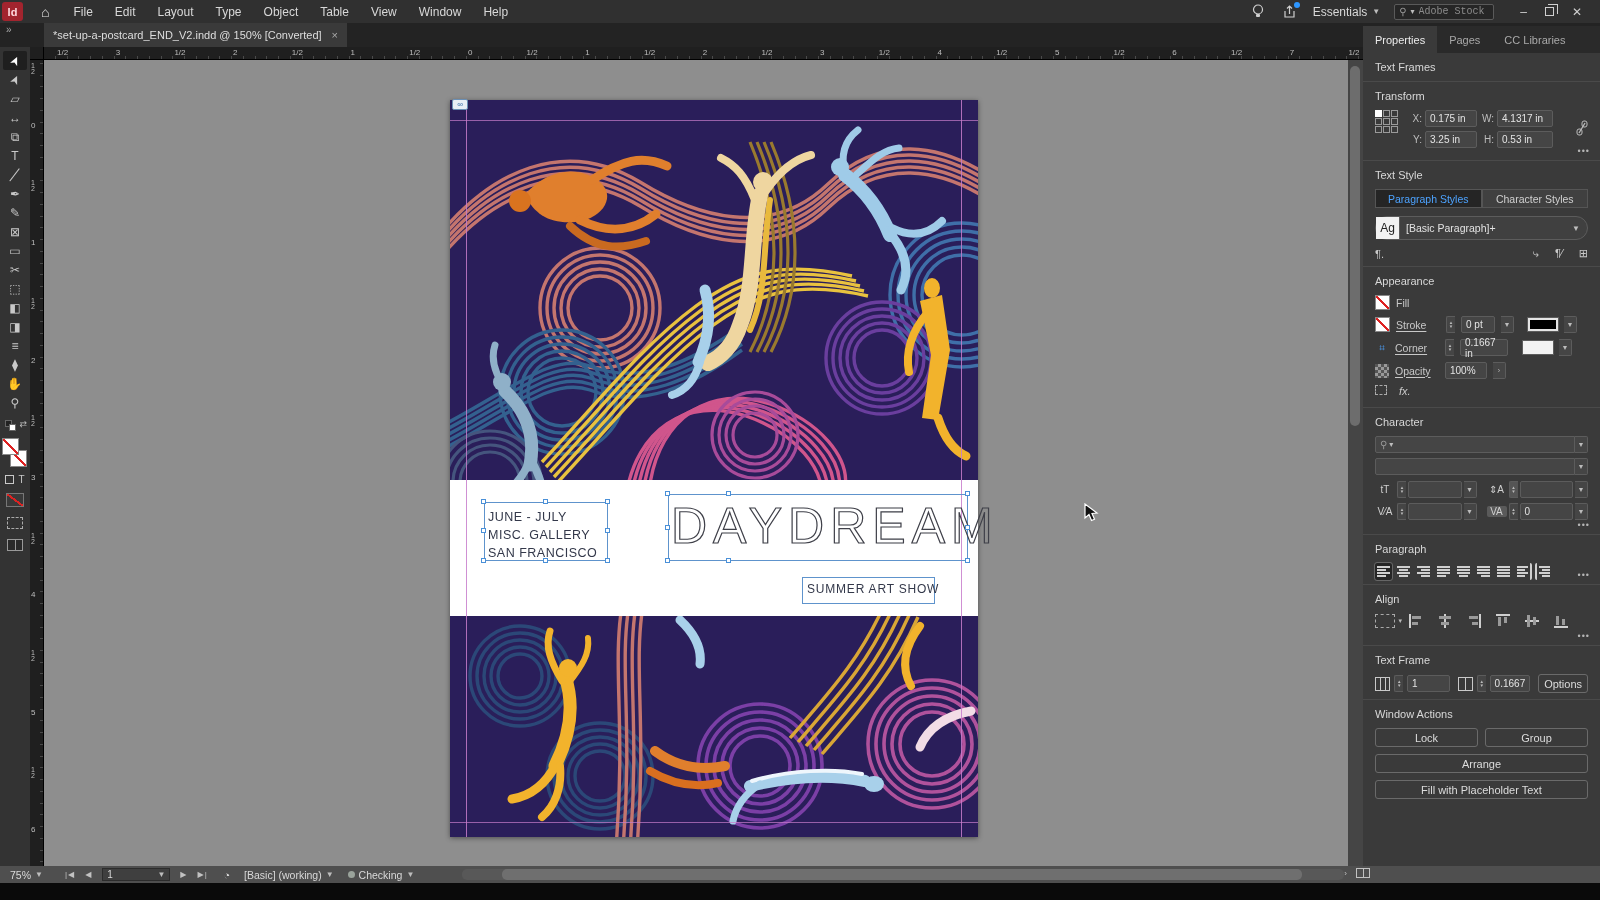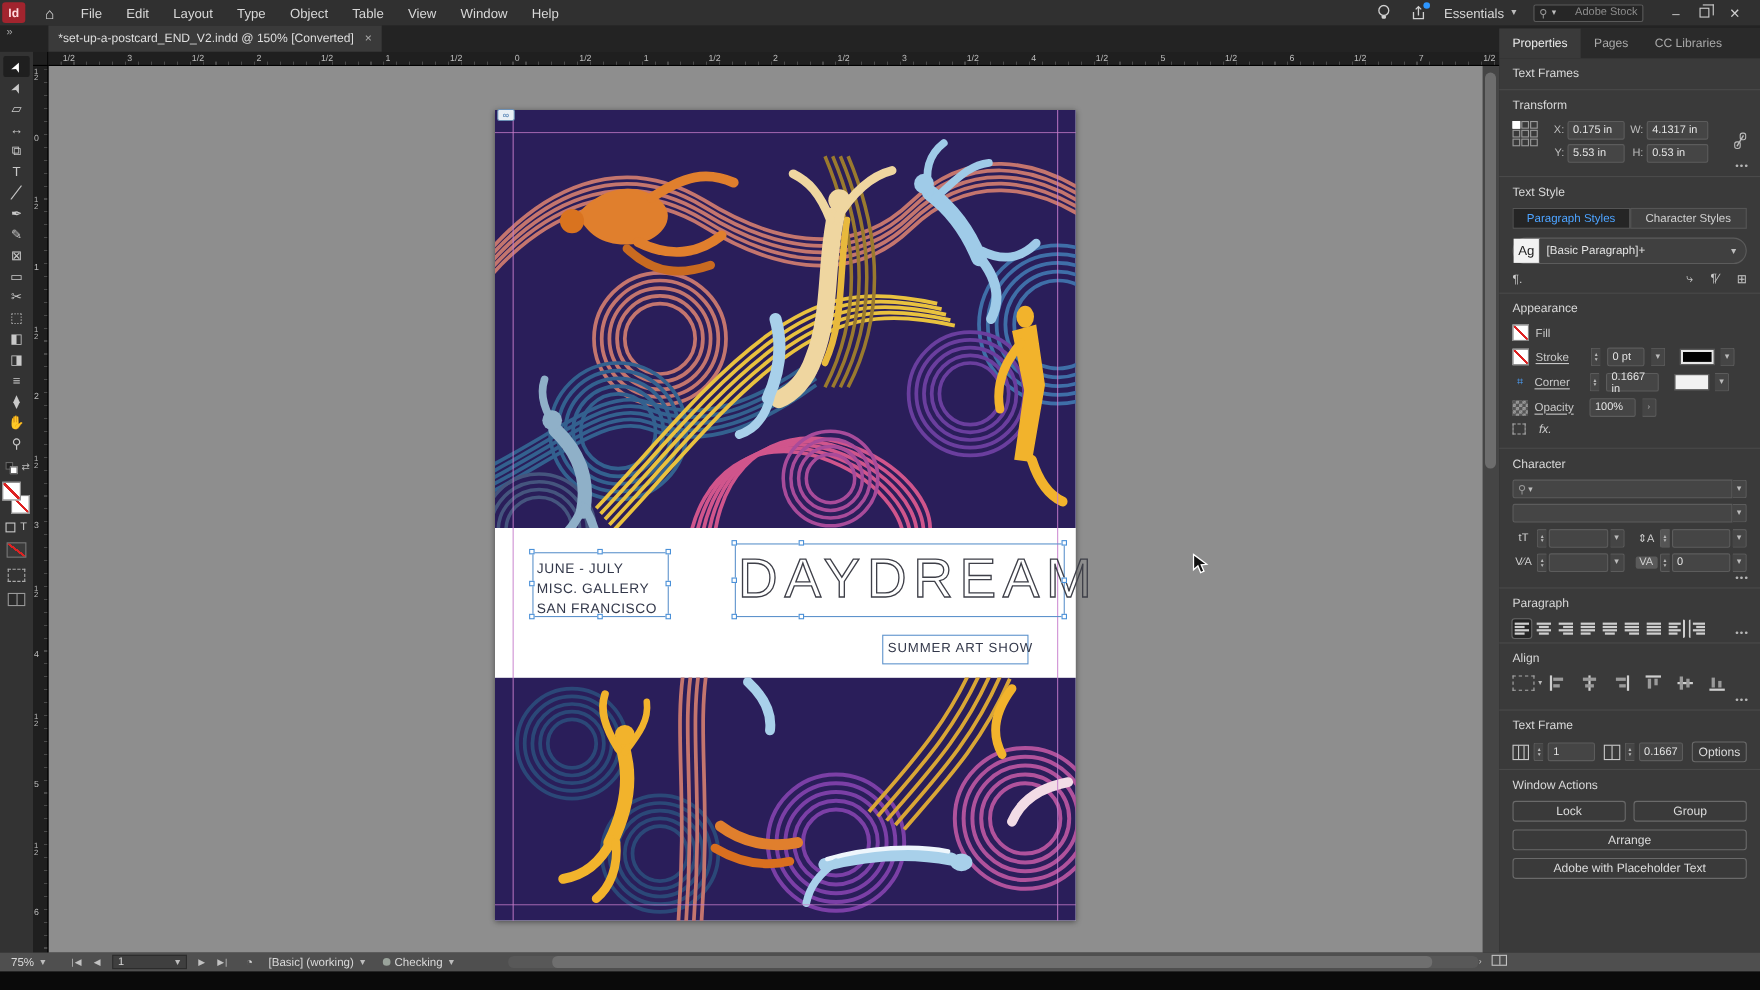--- a/index.html
+++ b/index.html
@@ -17,21 +17,21 @@
   .menus { display:flex; gap:22px; margin-left:24px; }
   .menus span { cursor:default; }
   .mb-right { margin-left:auto; display:flex; align-items:center; gap:14px; margin-right:8px; }
   .iconbtn { position:relative; width:18px; height:18px; display:flex; align-items:center; justify-content:center; }
   .bluedot { position:absolute; right:-1px; top:-1px; width:6px; height:6px; border-radius:50%; background:#2d96ff; }
   .workspace { display:flex; align-items:center; gap:5px; font-size:12px; }
   .chev { font-size:8px; color:#bdbdbd; }
   .searchbox { display:flex; align-items:center; gap:4px; width:100px; height:16px; background:#262626;
                border:1px solid #5a5a5a; border-radius:2px; padding:0 4px; }
   .searchbox input { background:transparent; border:none; outline:none; color:#cfcfcf; font-size:10px; width:70px;
-                     font-family:Liberation Sans, sans-serif;text-align:right; }
+                     font-family:Liberation Mono, monospace; }
   .searchbox input::placeholder { color:#8d8d8d; }
   .winctl { display:flex; align-items:center; gap:18px; margin-left:12px; margin-right:10px; font-size:12px; color:#cfcfcf; }
   .restore { position:relative; width:9px; height:9px; border:1px solid #cfcfcf; }
   .restore::after { content:""; position:absolute; left:2px; top:-4px; width:9px; height:9px; border:1px solid #cfcfcf; border-left:none; border-bottom:none; }
 
   
   .tabbar { position:absolute; left:0; top:23px; width:1600px; height:24px; background:#232323; display:flex; z-index:30; }
   .tab-left { width:44px; display:flex; align-items:flex-start; justify-content:flex-start; padding:2px 0 0 6px;
               color:#a8a8a8; font-size:10px; flex-direction:column; line-height:9px; }
   .doctab { height:24px; background:#3a3a3a; display:flex; align-items:center; padding:0 9px; gap:10px;
@@ -691,21 +691,21 @@
         </div>
         <div style="flex:1">
           <div class="trow">
             <span class="tlabel" data-name="x-label">X:</span>
             <span class="fld" style="width:52px" data-name="x-position-field">0.175 in</span>
             <span class="tlabel" data-name="w-label">W:</span>
             <span class="fld" style="width:56px" data-name="width-field">4.1317 in</span>
           </div>
           <div class="trow" style="margin-bottom:0">
             <span class="tlabel" data-name="y-label">Y:</span>
-            <span class="fld" style="width:52px" data-name="y-position-field">5.53 in</span>
+            <span class="fld" style="width:52px" data-name="y-position-field">3.25 in</span>
             <span class="tlabel" data-name="h-label">H:</span>
             <span class="fld" style="width:56px" data-name="height-field">0.53 in</span>
           </div>
         </div>
         <span data-name="constrain-proportions-icon" style="align-self:center">
           <svg width="12" height="16" viewBox="0 0 12 16">
               <path d="M3 13 L9 3" stroke="#bbb" stroke-width="1.3"></path>
               <rect x="1" y="9" width="5" height="6" rx="2" fill="none" stroke="#bbb"></rect>
               <rect x="6" y="1" width="5" height="6" rx="2" fill="none" stroke="#bbb"></rect>
             </svg>
@@ -955,21 +955,21 @@
       </div>
     </div>
 
     <div class="psection" data-name="quick-actions-section" style="border-bottom:none;">
       <div class="ptitle" data-name="quick-actions-title">Window Actions</div>
       <div class="qa-half">
         <button class="btn" data-name="lock-button">Lock</button>
         <button class="btn" data-name="group-button">Group</button>
       </div>
       <button class="btn full" data-name="arrange-button">Arrange</button>
-      <button class="btn full" data-name="fill-with-placeholder-text-button">Adobe with Placeholder Text</button>
+      <button class="btn full" data-name="fill-with-placeholder-text-button">Fill with Placeholder Text</button>
     </div>
   </aside>
 
   <footer class="statusbar" data-name="status-bar">
     <span class="sb-item" data-name="zoom-level-select">
       <span data-name="zoom-level-value">75%</span>
       <span class="chev" data-name="chevron-down-icon">▼</span>
     </span>
     <span class="sb-item navg" data-name="first-page-button" style="margin-left:22px">|◀</span>
     <span class="sb-item navg" data-name="previous-page-button">◀</span>

